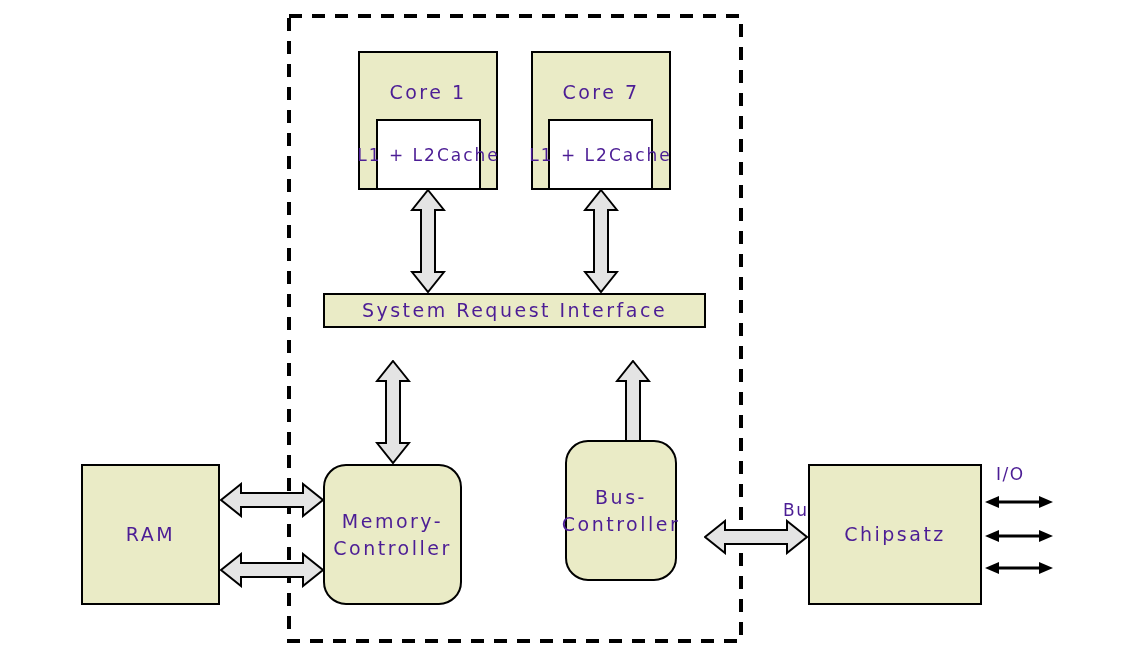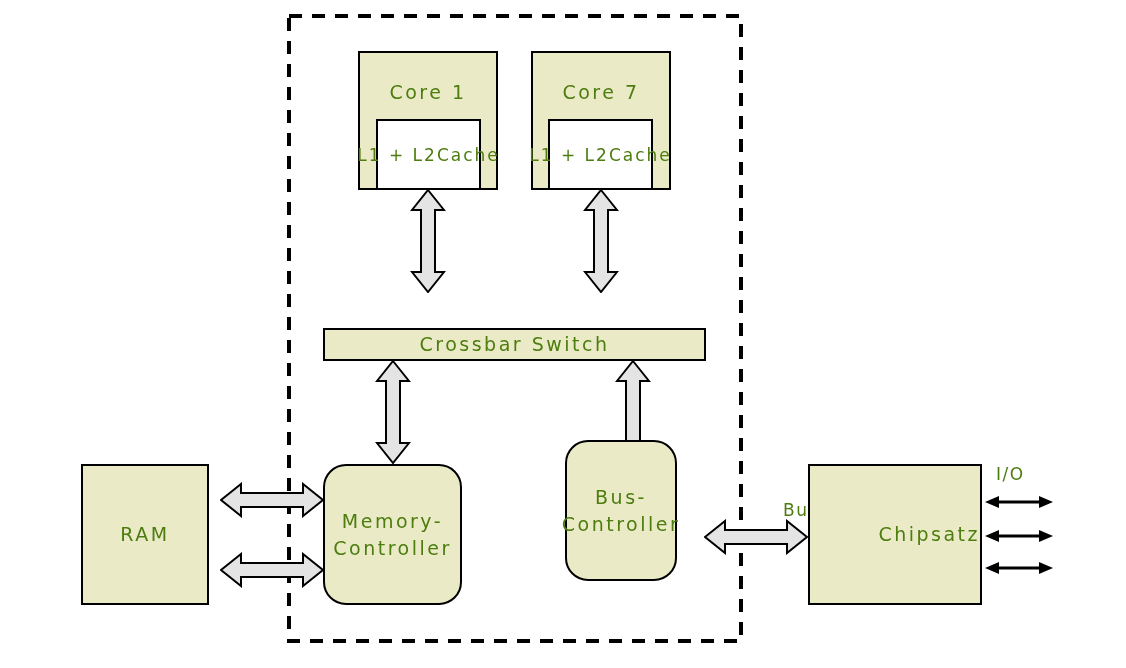--- a/index.html
+++ b/index.html
@@ -6,21 +6,21 @@
     margin: 0;
     padding: 0;
     background: #ffffff;
   }
   .stage {
     position: relative;
     width: 1126px;
     height: 668px;
     background: var(--bg, #ffffff);
     font-family: "DejaVu Sans", "Liberation Sans", sans-serif;
-    color: #4d7c0f;
+    color: #4c1d95;
     overflow: hidden;
   }
   .abs { position: absolute; }
   .box {
     position: absolute;
     box-sizing: border-box;
     background: var(--box-fill, #eaebc6);
     border: 2px solid var(--line, #000000);
   }
   .box.white { background: #ffffff; }
@@ -91,34 +91,34 @@
   </div>
 
   <svg class="abs" style="left:410px; top:189px;" width="36" height="104">
     <polygon class="dbl-arrow" points="18,1 34,21 25,21 25,83 34,83 18,103 2,83 11,83 11,21 2,21"></polygon>
   </svg>
 
   <svg class="abs" style="left:583px; top:189px;" width="36" height="104">
     <polygon class="dbl-arrow" points="18,1 34,21 25,21 25,83 34,83 18,103 2,83 11,83 11,21 2,21"></polygon>
   </svg>
 
+  <div class="box bar" style="left:323px; top:293px; width:383px; height:35px;">
+    <div class="lbl">System Request Interface</div>
+  </div>
 
-  <div class="box bar" style="left:323px; top:328px; width:383px; height:33px;">
-    <div class="lbl">Crossbar Switch</div>
-  </div>
 
   <svg class="abs" style="left:375px; top:360px;" width="36" height="104">
     <polygon class="dbl-arrow" points="18,1 34,21 25,21 25,83 34,83 18,103 2,83 11,83 11,21 2,21"></polygon>
   </svg>
 
   <svg class="abs" style="left:615px; top:360px;" width="36" height="104">
     <polygon class="dbl-arrow" points="18,1 34,21 25,21 25,83 34,83 18,103 2,83 11,83 11,21 2,21"></polygon>
   </svg>
 
-  <div class="box center-box" style="left:81px; top:464px; width:128px; height:141px;">
+  <div class="box center-box" style="left:81px; top:464px; width:139px; height:141px;">
     <div class="lbl">RAM</div>
   </div>
 
   <svg class="abs" style="left:220px; top:482px;" width="104" height="36">
     <polygon class="dbl-arrow" points="1,18 21,2 21,11 83,11 83,2 103,18 83,34 83,25 21,25 21,34"></polygon>
   </svg>
   <svg class="abs" style="left:220px; top:552px;" width="104" height="36">
     <polygon class="dbl-arrow" points="1,18 21,2 21,11 83,11 83,2 103,18 83,34 83,25 21,25 21,34"></polygon>
   </svg>
 
@@ -130,21 +130,21 @@
   <div class="box stack-box" style="left:565px; top:440px; width:112px; height:141px;">
     <div class="lbl">Bus-</div>
     <div class="lbl">Controller</div>
   </div>
 
   <svg class="abs" style="left:704px; top:519px;" width="104" height="36">
     <polygon class="dbl-arrow" points="1,18 21,2 21,11 83,11 83,2 103,18 83,34 83,25 21,25 21,34"></polygon>
   </svg>
   <div class="small-lbl" style="left:748px; top:500px;margin-left:35px;">Bus</div>
 
-  <div class="box center-box" style="left:808px; top:464px; width:174px; height:141px;justify-content:flex-end;">
+  <div class="box center-box" style="left:808px; top:464px; width:174px; height:141px;">
     <div class="lbl">Chipsatz</div>
   </div>
 
   <div class="small-lbl" style="left:996px; top:464px;">I/O</div>
   <svg class="abs" style="left:984px; top:494px;" width="70" height="16">
     <line class="io-line" x1="12" y1="8" x2="58" y2="8"></line>
     <polygon class="io-head" points="1,8 15,2 15,14"></polygon>
     <polygon class="io-head" points="69,8 55,2 55,14"></polygon>
   </svg>
   <svg class="abs" style="left:984px; top:528px;" width="70" height="16">

